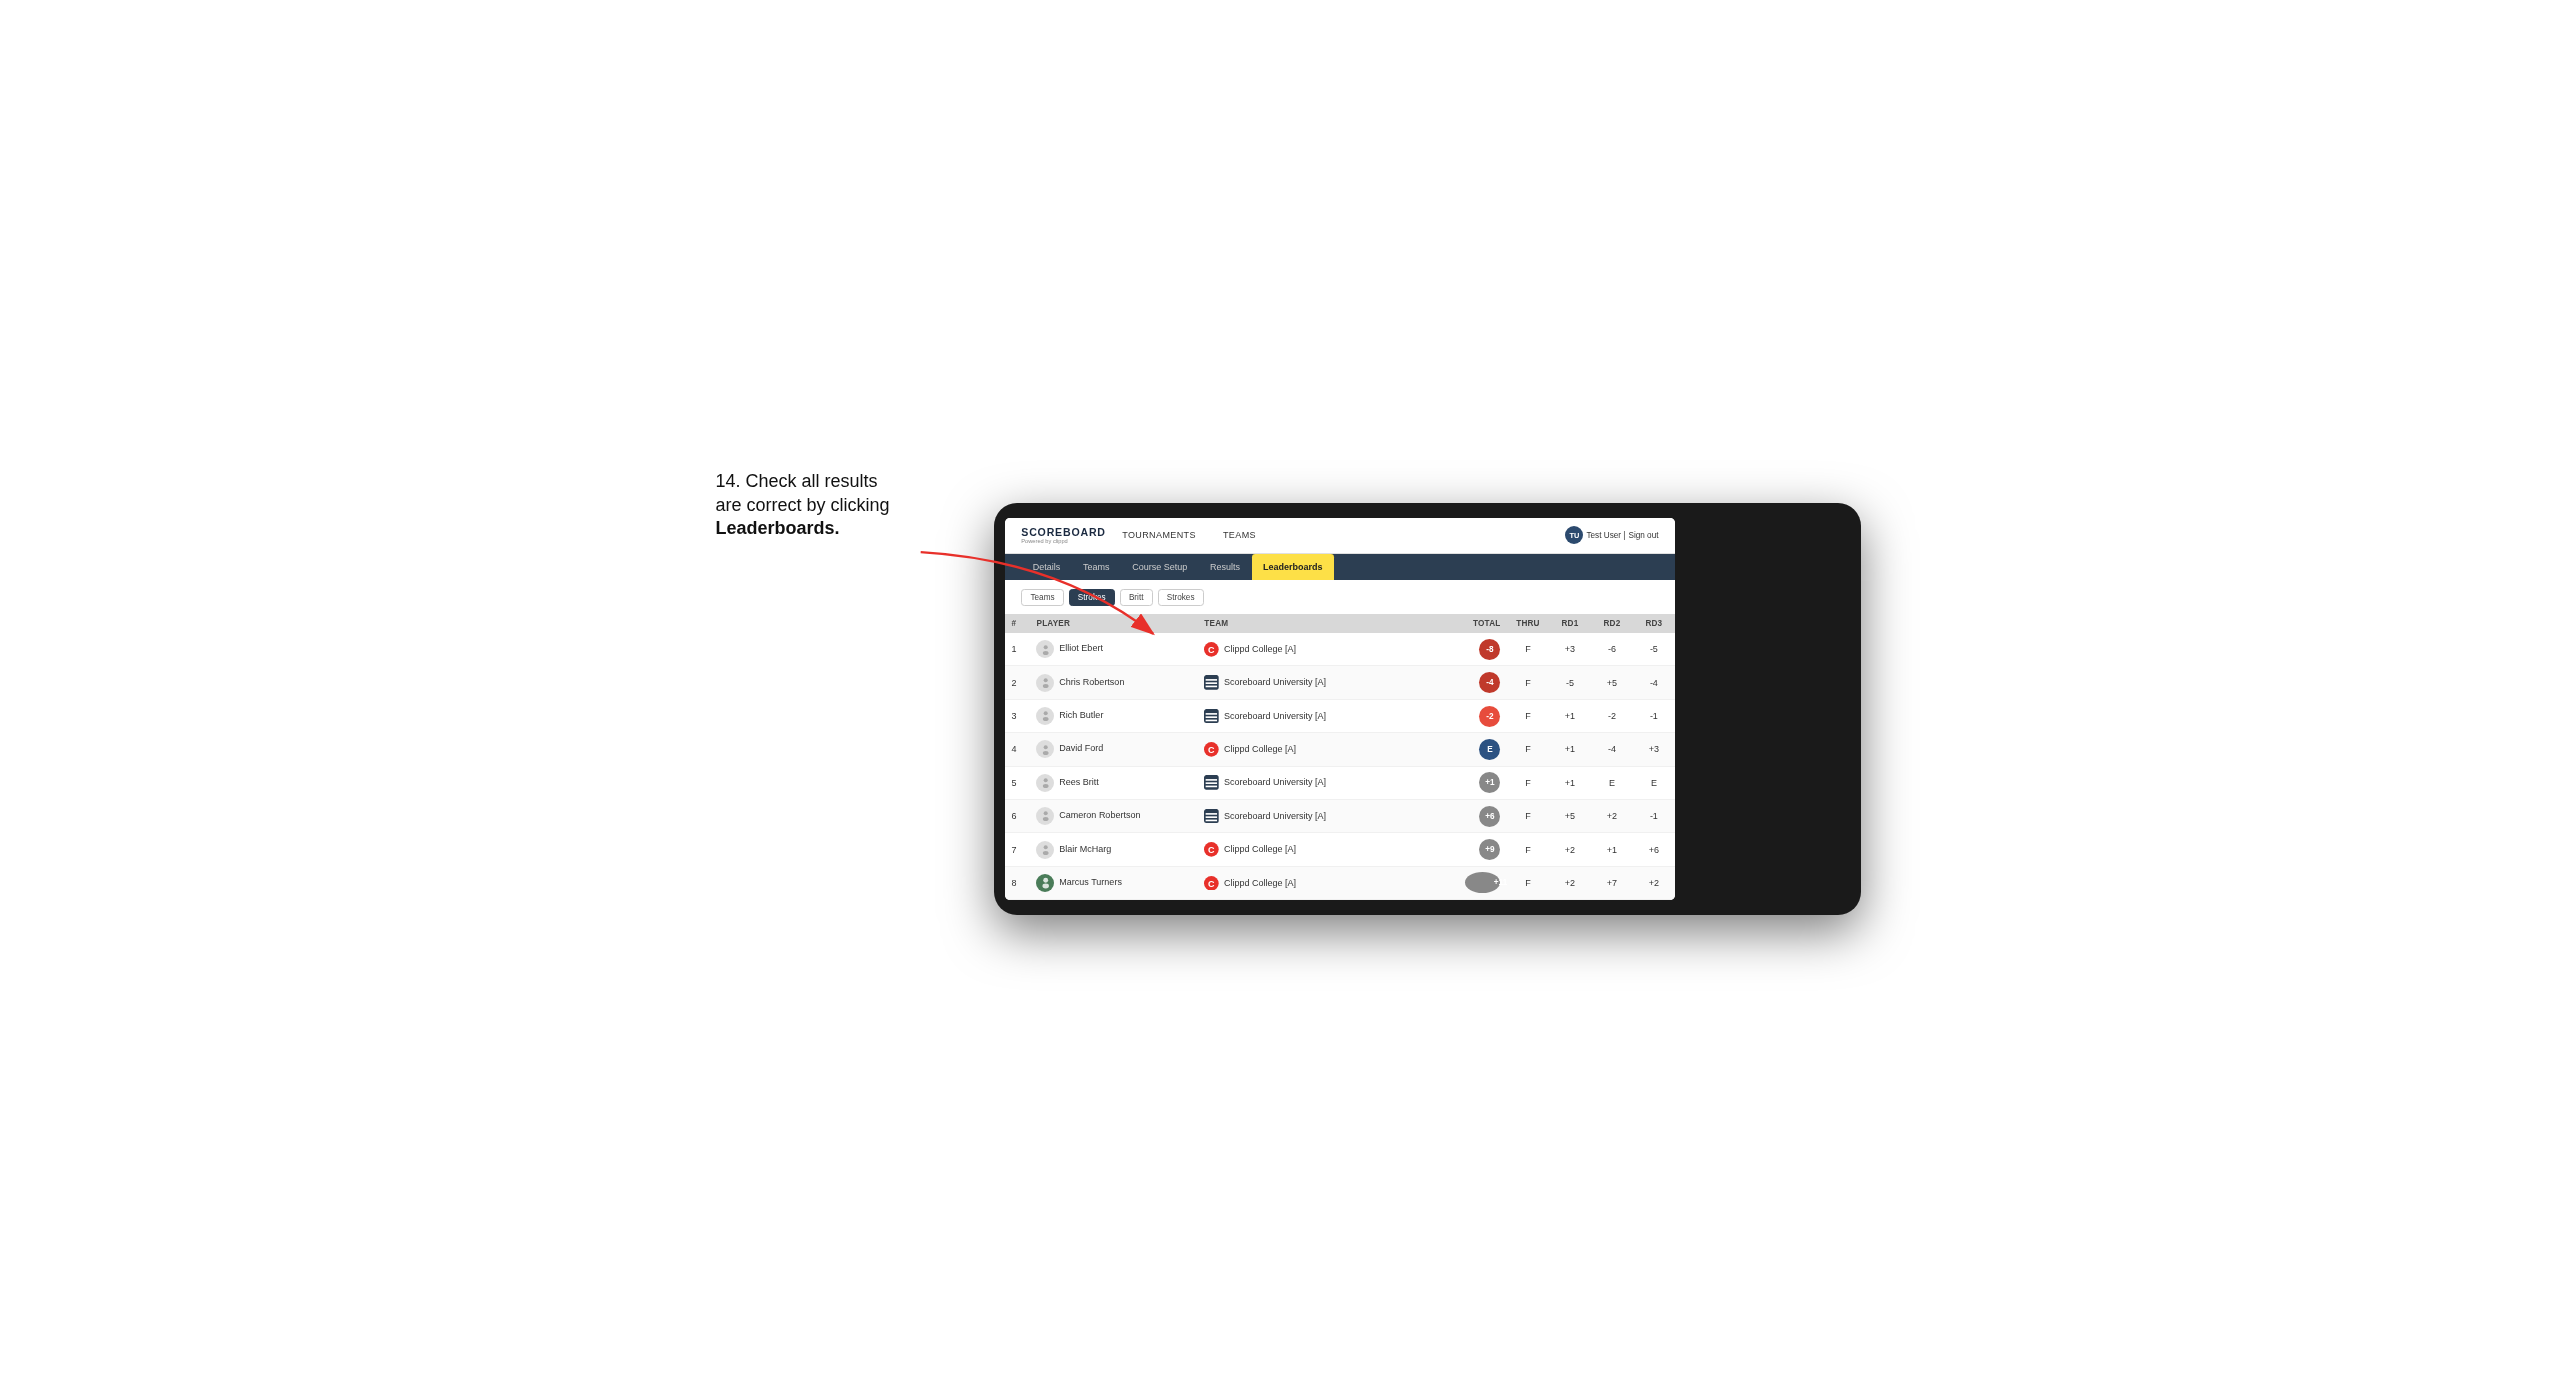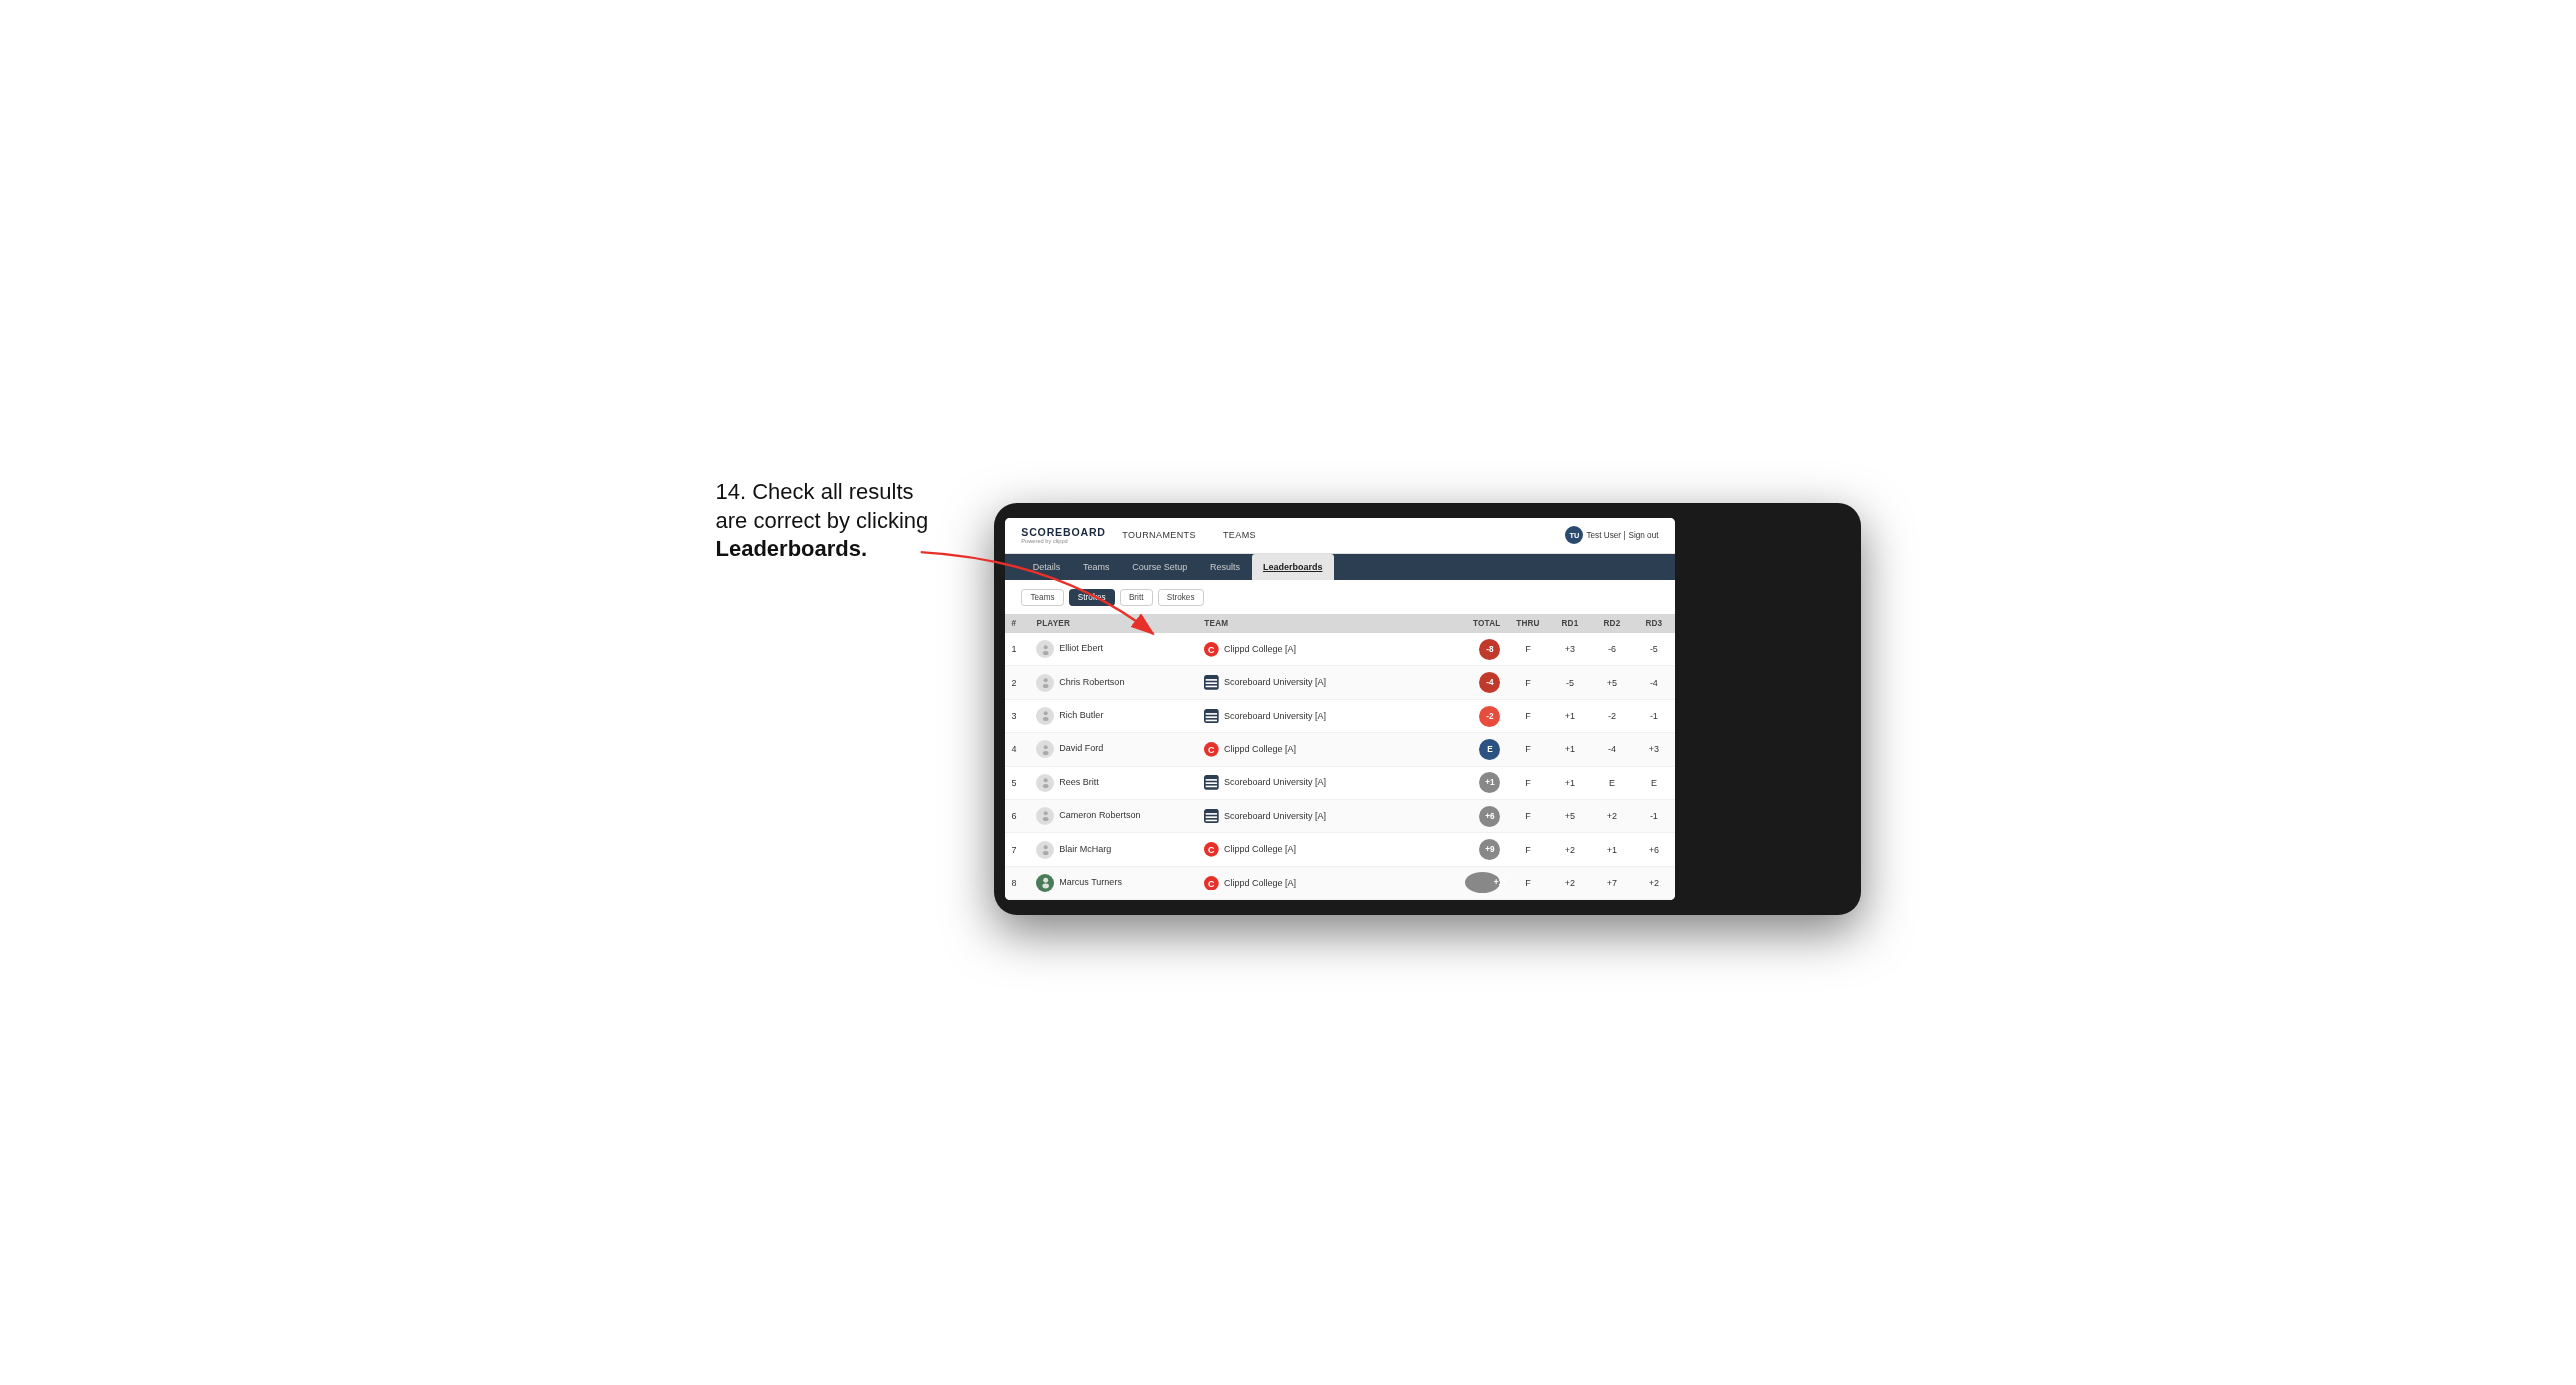--- a/index.html
+++ b/index.html
@@ -14,23 +14,23 @@
     }
 
     .page-wrapper {
       width: 100%;
       max-width: 1145px;
       position: relative;
     }
 
     .instruction-text {
       position: absolute;
-      top: 8px;
+      top: 0;
       left: 0;
-      font-size: 22px;
+      font-size: 18px;
       line-height: 1.3;
       color: #111;
       max-width: 311px;
       z-index: 10;
     }
     .instruction-text strong { font-weight: 900; }
 
     .arrow-svg {
       position: absolute;
       top: 74px;
@@ -158,25 +158,24 @@
       padding: 0 16.4px;
     }
     .sub-nav-item {
       font-size: 9px;
       color: #ccc;
       padding: 8.2px 11.4px;
       cursor: pointer;
       text-decoration: none;
     }
     .sub-nav-item.active {
-      background: #e5e5e5;
+      background: #fde047;
       color: #222;
       font-weight: 600;
       border-radius: 3.3px 3.3px 0 0;
-      text-decoration: underline;
     }
 
     
     .filter-bar {
       padding: 8.2px 16.4px;
       display: flex;
       gap: 4.9px;
     }
     .filter-btn {
       font-size: 8.2px;

